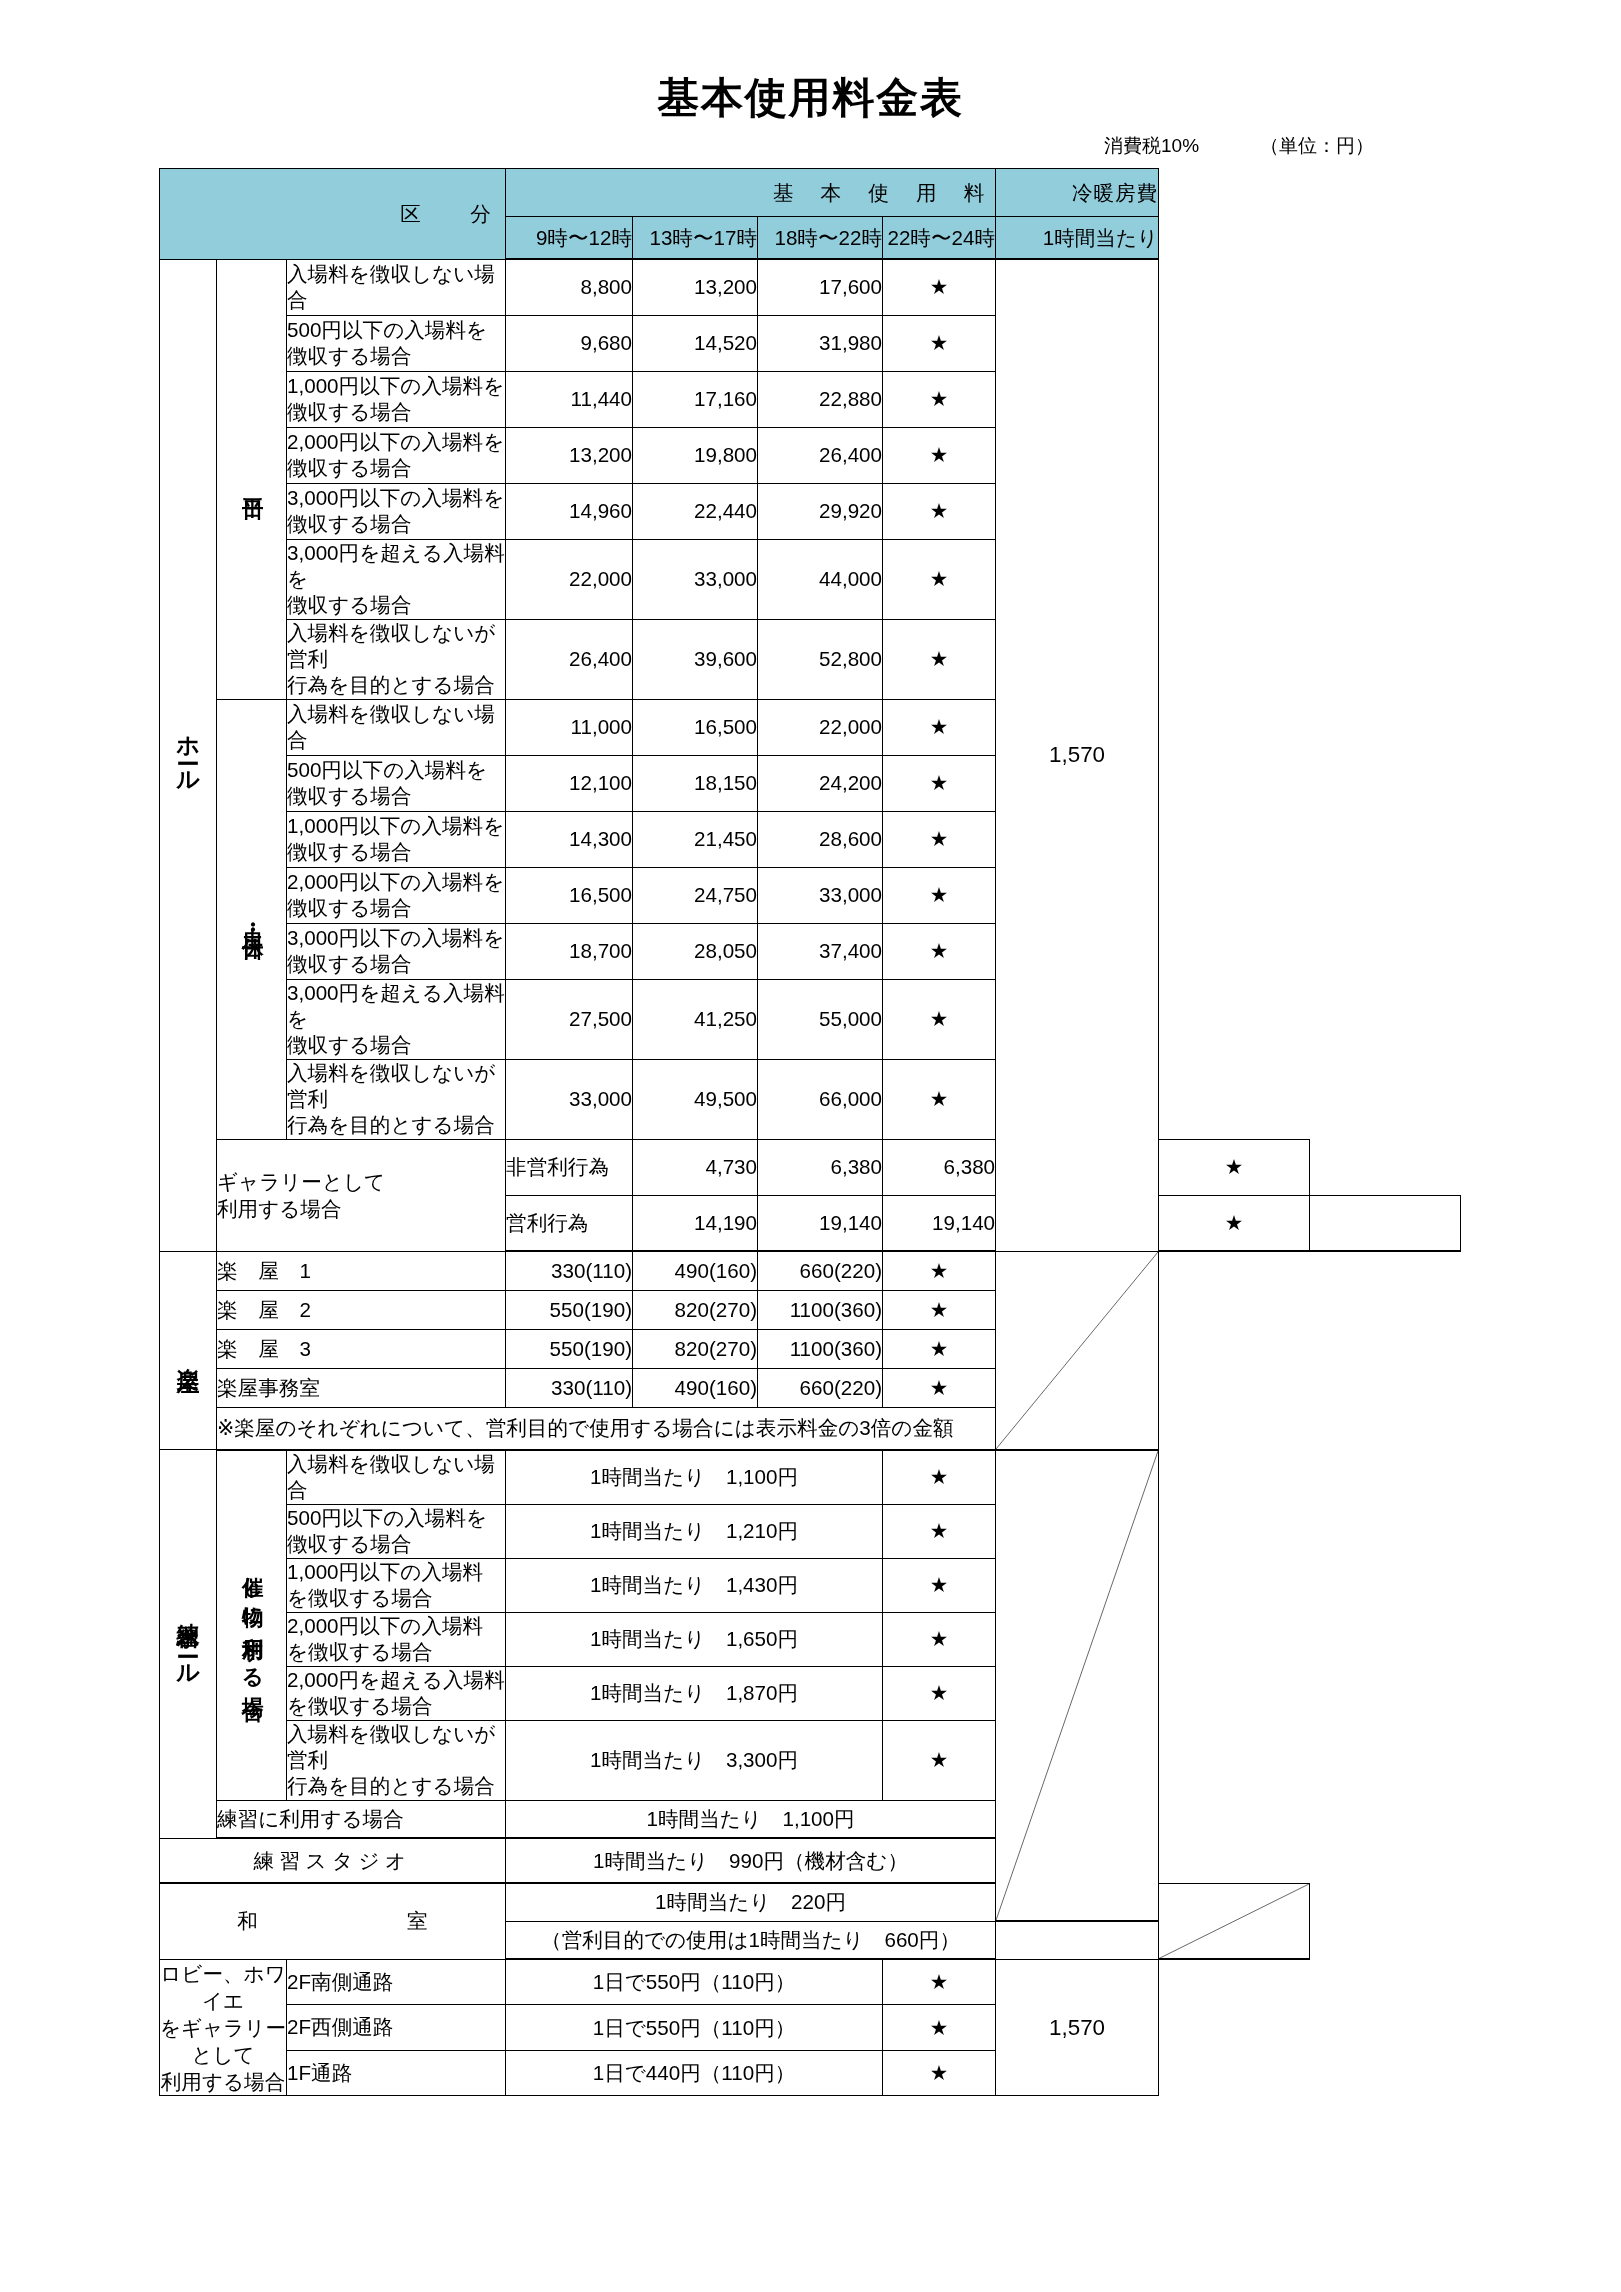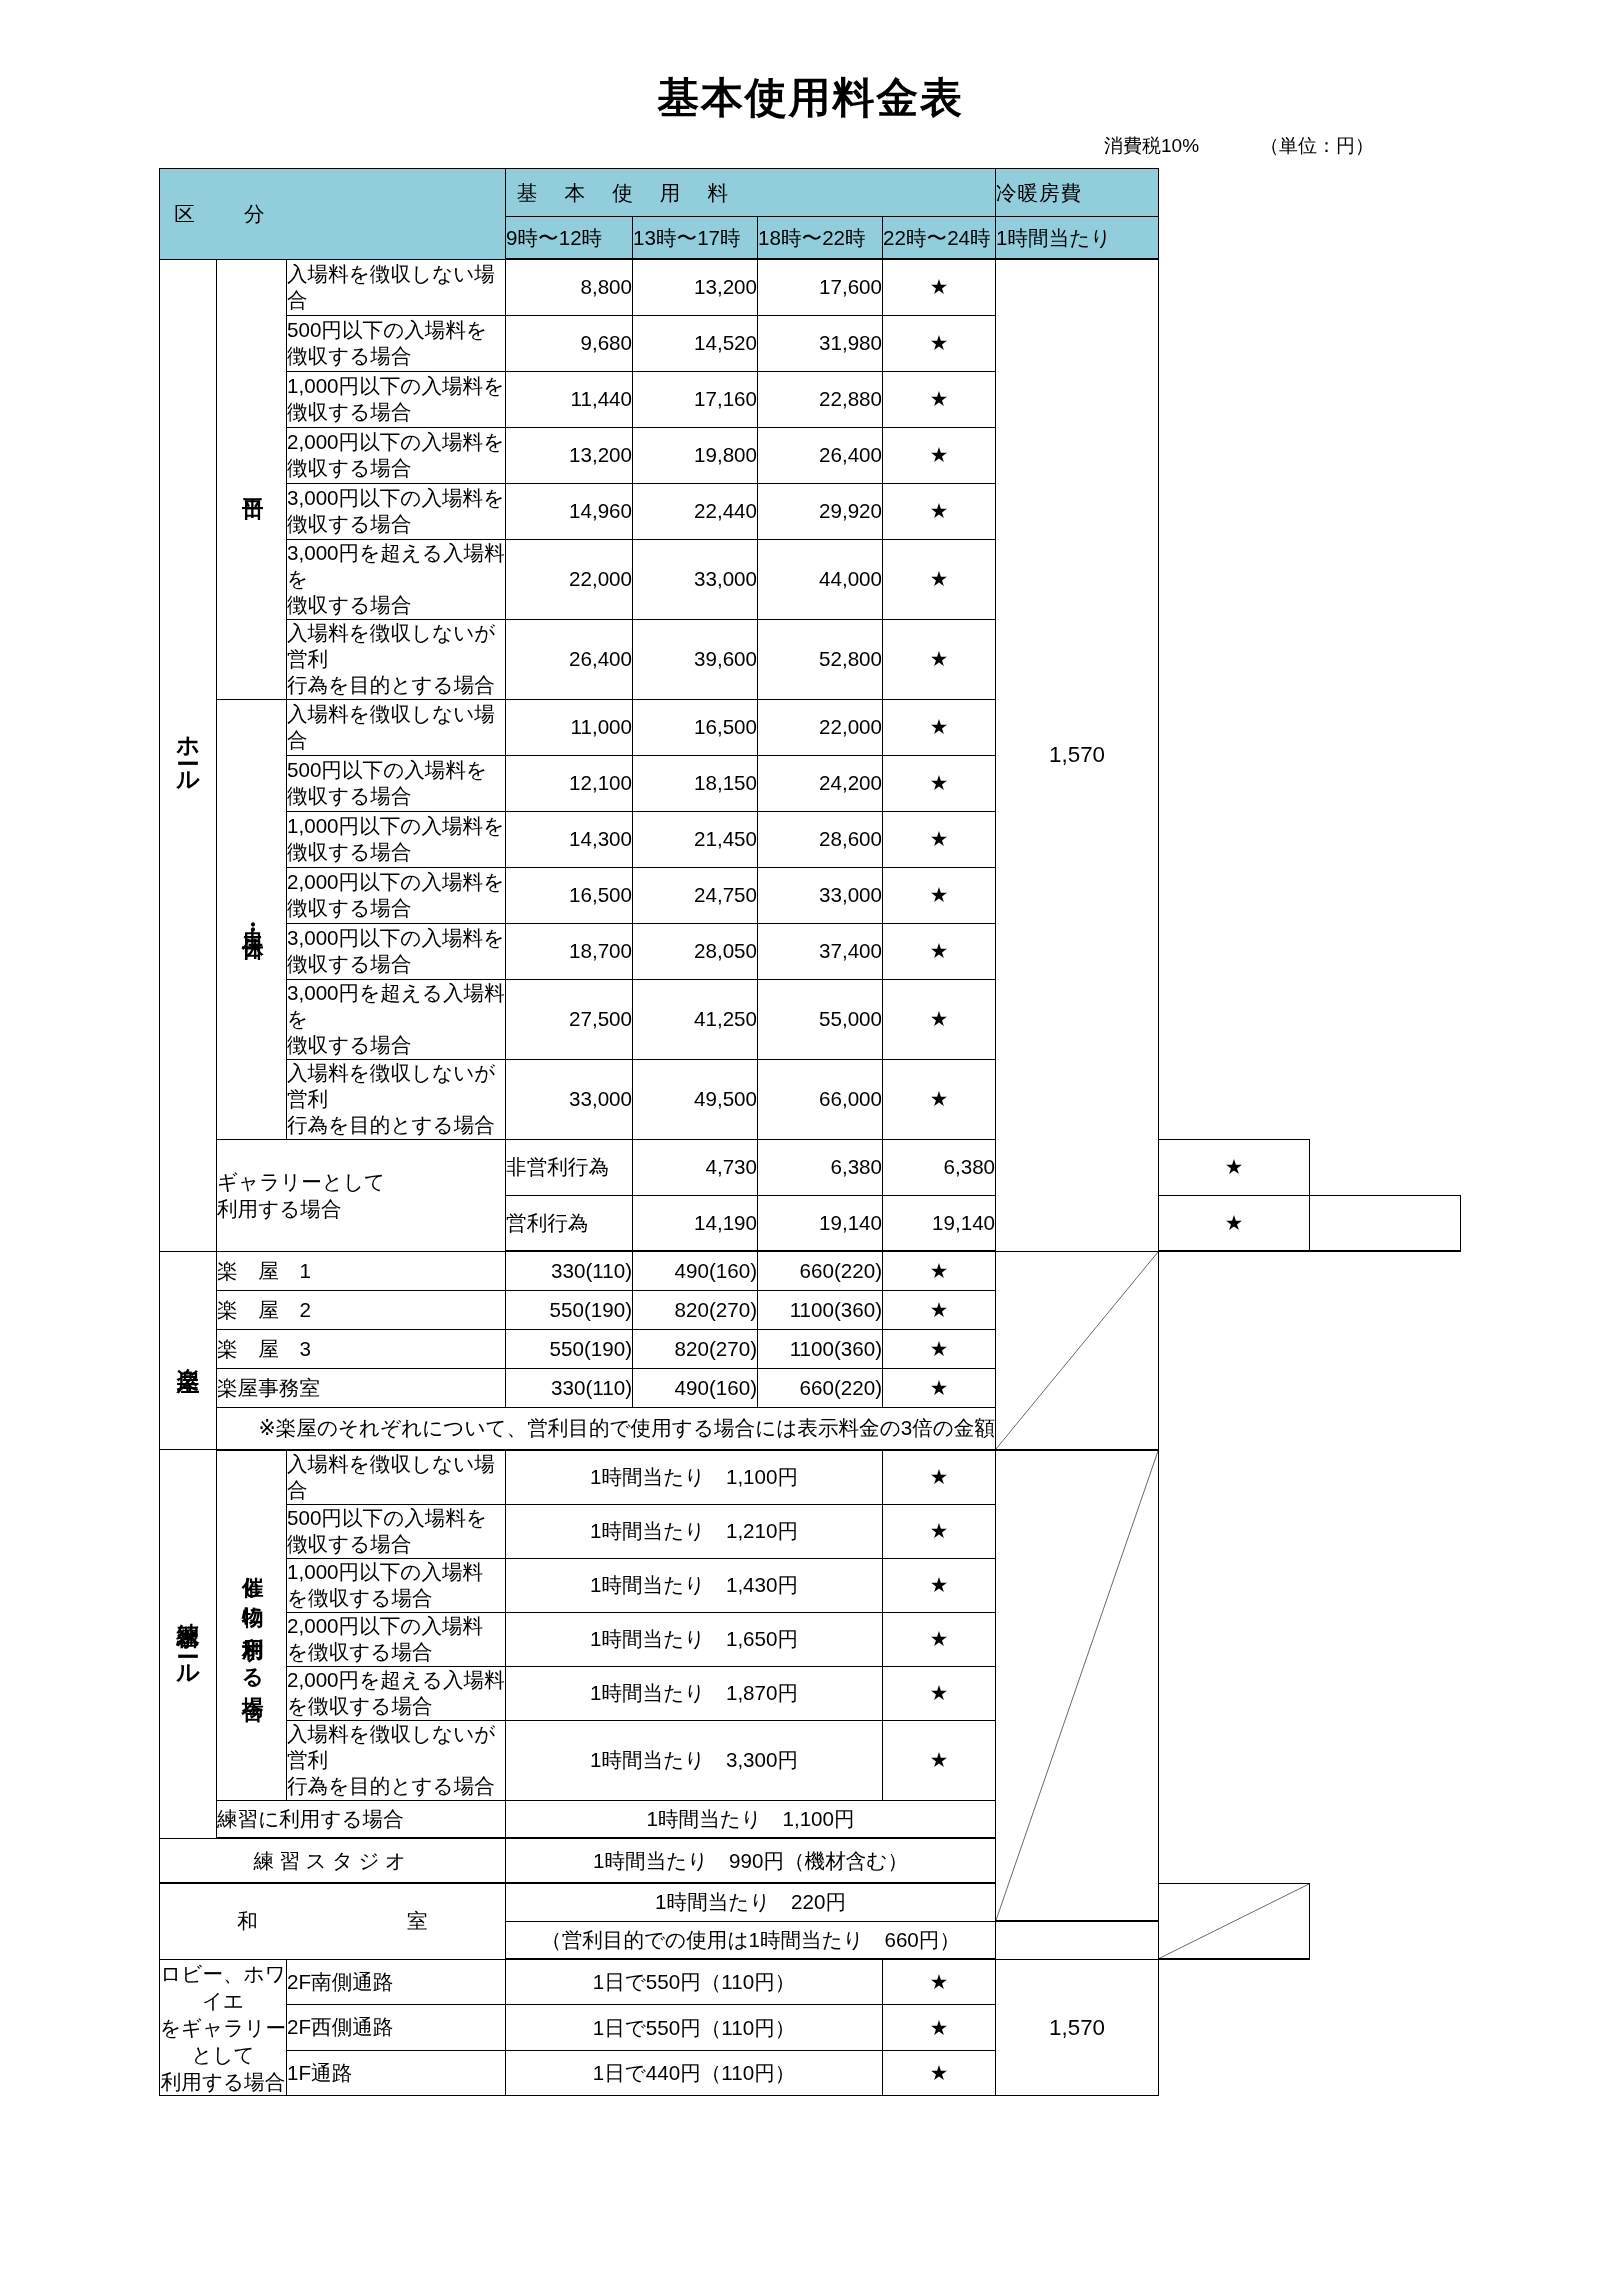--- a/index.html
+++ b/index.html
@@ -56,21 +56,21 @@
     table-layout: fixed;
   }
   table.fee td, table.fee th {
     border: 1.3px solid #000;
     padding: 0;
     font-weight: normal;
     font-size: 20.6px;
     vertical-align: middle;
     background: #ffffff;
   }
-  .hd { background: #92CDDC !important; text-align: left; }
+  .hd { background: #92CDDC !important; text-align: right; }
   .hd-kubun {
     font-size: 29.6px;
     font-weight: 700;
     letter-spacing: 14.3px;
     text-indent: 14.3px;
   }
   .hd-kihon {
     font-size: 28px;
     font-weight: 700;
     letter-spacing: 10.7px;
@@ -124,21 +124,21 @@
     text-align: center;
     font-size: 20.6px;
     line-height: 1.32;
     font-weight: 700;
   }
   .gal-label { font-size: 19.7px; line-height: 1.35; font-weight: normal; }
 
   .thickbottom { border-bottom: 2.7px solid #000 !important; }
 
   .note-row {
-    text-align: right;
+    text-align: left;
     font-size: 20.6px;
     font-weight: 700;
     height: 41px;
     margin-top: 44px;
   }
   .big-label {
     text-align: center;
     font-size: 27px;
     font-weight: 700;
     letter-spacing: 5.4px;

